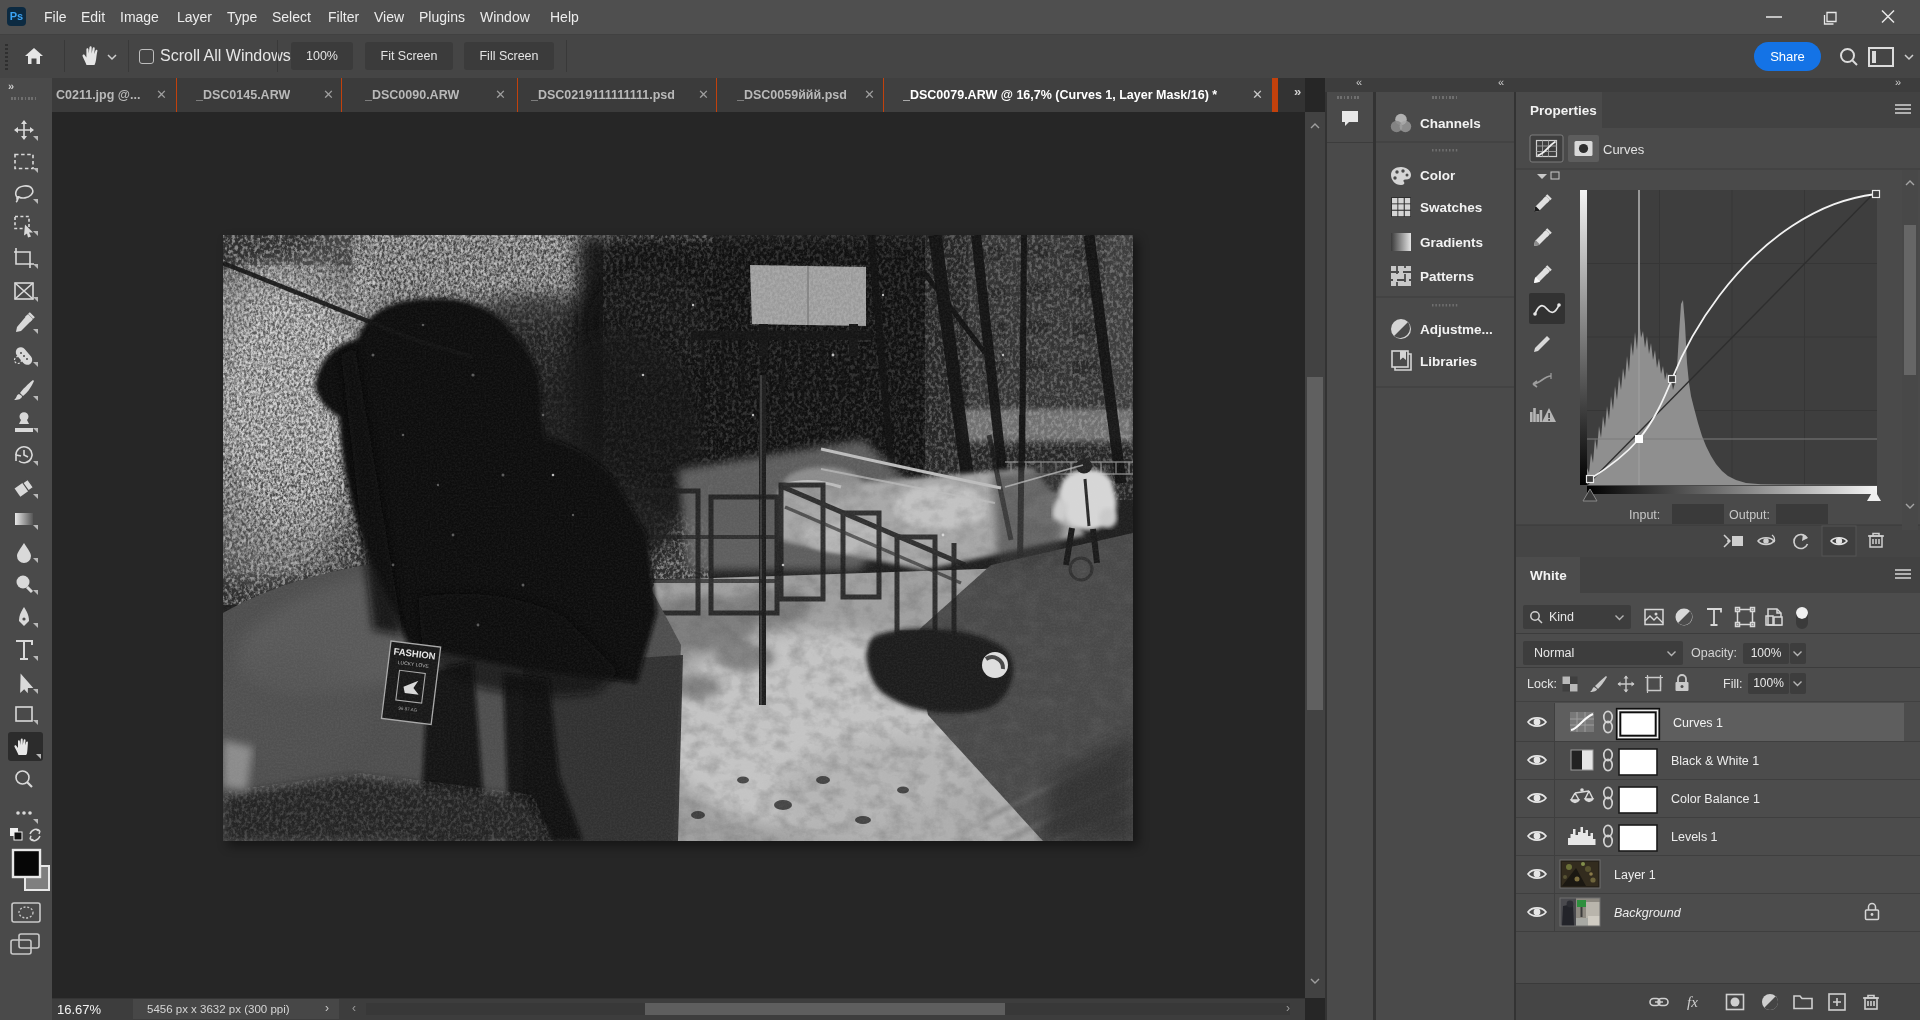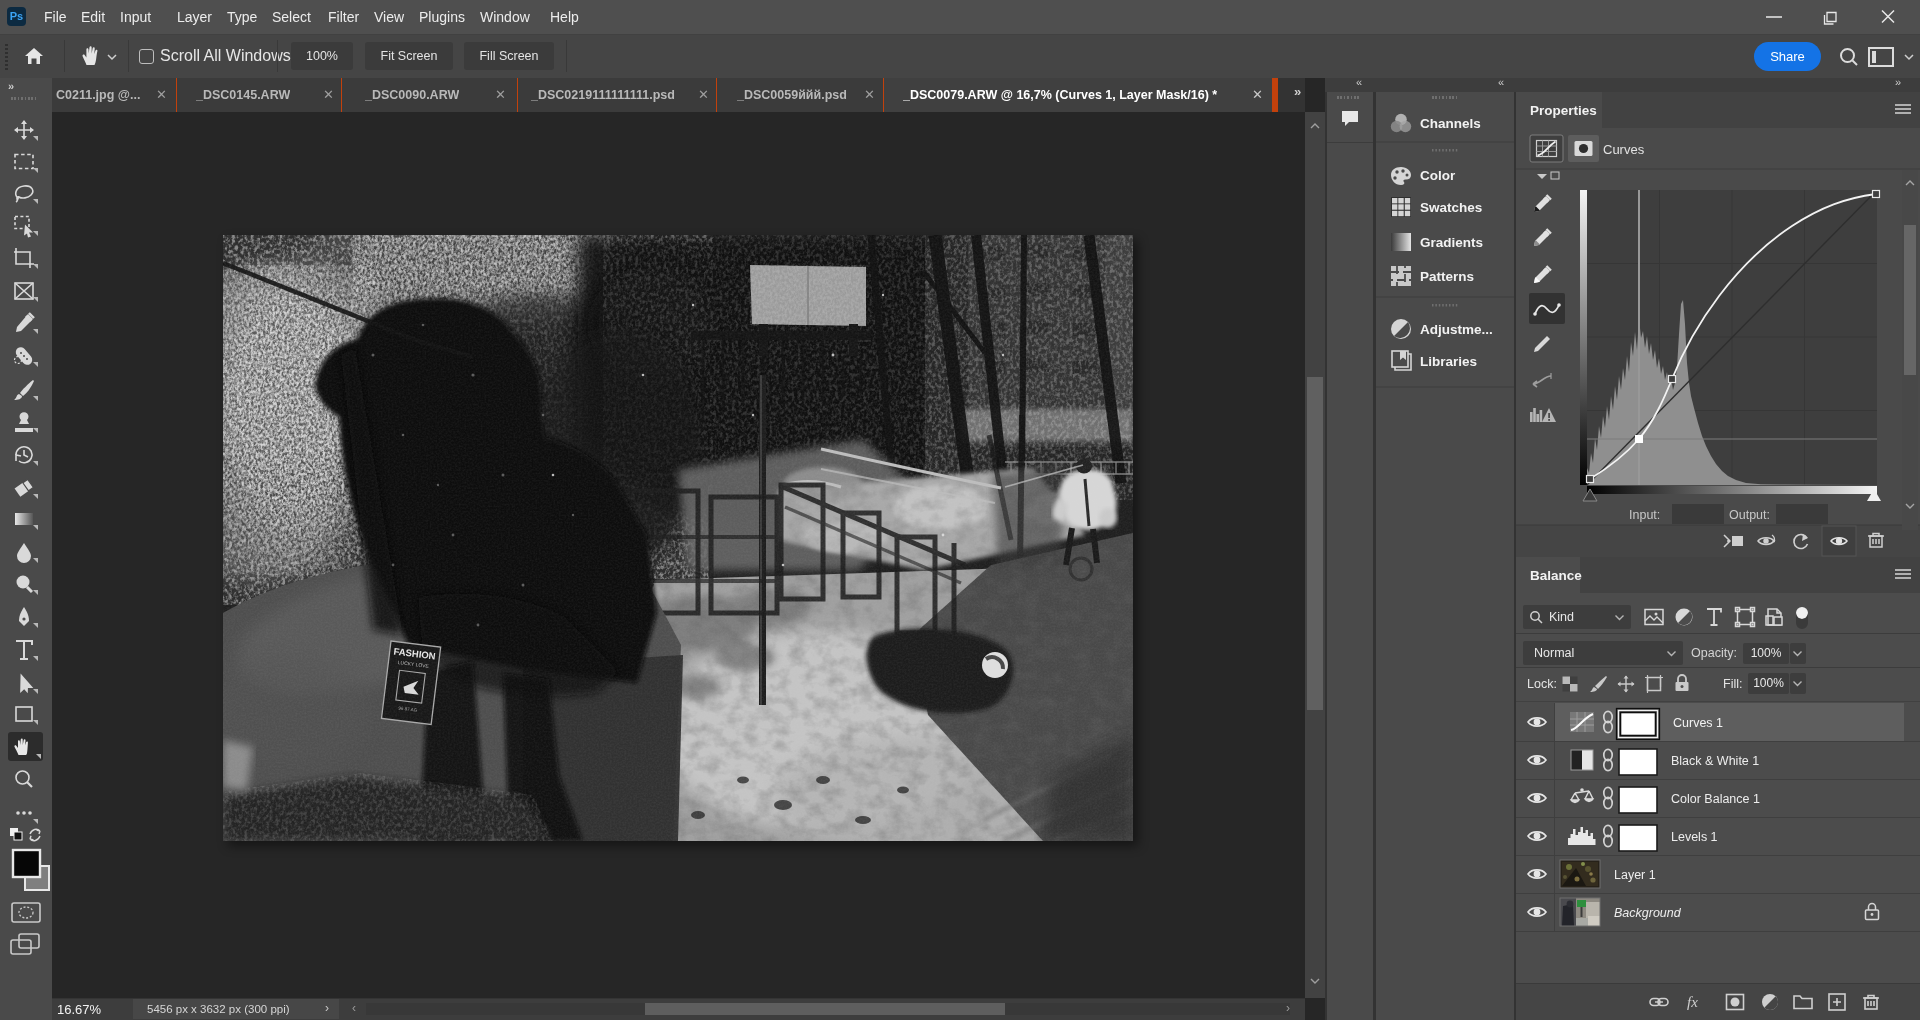--- a/index.html
+++ b/index.html
@@ -20,21 +20,21 @@
   .ddbox{position:absolute;background:#3d3d3d;border-radius:2px;color:#e8e8e8;}
 </style>
 </head>
 <body>
 
 <div class="abs" style="left:0;top:0;width:1920px;height:34px;background:#4f4f4f;"></div>
 <div class="abs" style="left:7px;top:7px;width:19px;height:19px;border-radius:4px;background:#0c2a41;
   color:#3ba4f5;font-size:11px;font-weight:700;text-align:center;line-height:19px;">Ps</div>
 <div class="menu" style="left:44px;">File</div>
 <div class="menu" style="left:81px;">Edit</div>
-<div class="menu" style="left:120px;">Input</div>
+<div class="menu" style="left:120px;">Image</div>
 <div class="menu" style="left:177px;">Layer</div>
 <div class="menu" style="left:227px;">Type</div>
 <div class="menu" style="left:272px;">Select</div>
 <div class="menu" style="left:328px;">Filter</div>
 <div class="menu" style="left:374px;">View</div>
 <div class="menu" style="left:419px;">Plugins</div>
 <div class="menu" style="left:480px;">Window</div>
 <div class="menu" style="left:550px;">Help</div>
 <svg class="ico" style="left:1763px;top:6px;" width="150" height="22" viewBox="0 0 150 22">
   <path d="M3 11 h16" stroke="#e8e8e8" stroke-width="1.5"></path>
@@ -775,21 +775,21 @@
   </g>
 
   <rect x="386" y="42" width="16" height="360" fill="#484848"></rect>
   <path d="M390,57 l4,-4 4,4" stroke="#a5a5a5" stroke-width="1.4" fill="none"></path>
   <rect x="388" y="97" width="12" height="150" fill="#666666"></rect>
   <path d="M390,376 l4,4 4,-4" stroke="#a5a5a5" stroke-width="1.4" fill="none"></path>
 </svg>
 
 <div class="abs" style="left:1516px;top:557px;width:404px;height:36px;background:#424242;"></div>
 <div class="abs" style="left:1516px;top:557px;width:64px;height:36px;background:#4c4c4c;"></div>
-<div class="abs" style="left:1530px;top:557px;height:36px;line-height:36px;"><span class="ptxt">Balance</span></div>
+<div class="abs" style="left:1530px;top:557px;height:36px;line-height:36px;"><span class="ptxt">White</span></div>
 <svg class="ico" style="left:1894px;top:568px;" width="18" height="14" viewBox="0 0 18 14">
   <path d="M1 2 H17 M1 6 H17 M1 10 H17" stroke="#d5d5d5" stroke-width="1.6"></path>
 </svg>
 <div class="abs" style="left:1516px;top:593px;width:404px;height:390px;background:#4c4c4c;"></div>
 
 <div class="ddbox" style="left:1523px;top:605px;width:108px;height:24px;"></div>
 <svg class="ico" style="left:1529px;top:610px;" width="15" height="15" viewBox="0 0 15 15">
   <circle cx="6" cy="6" r="4.2" fill="none" stroke="#d0d0d0" stroke-width="1.5"></circle>
     <path d="M9.2,9.2 L13,13" stroke="#d0d0d0" stroke-width="1.5"></path>
 </svg>

